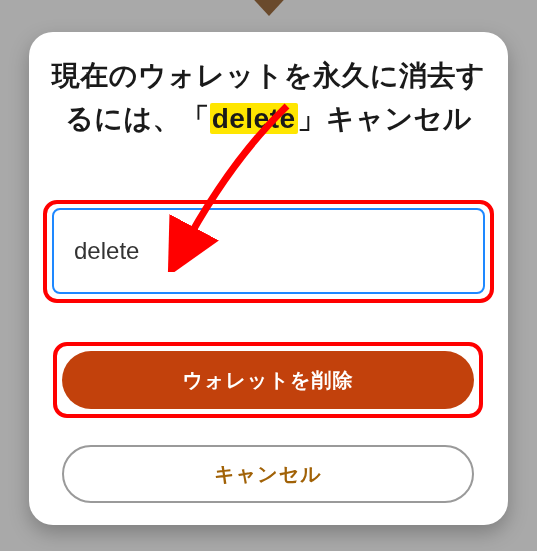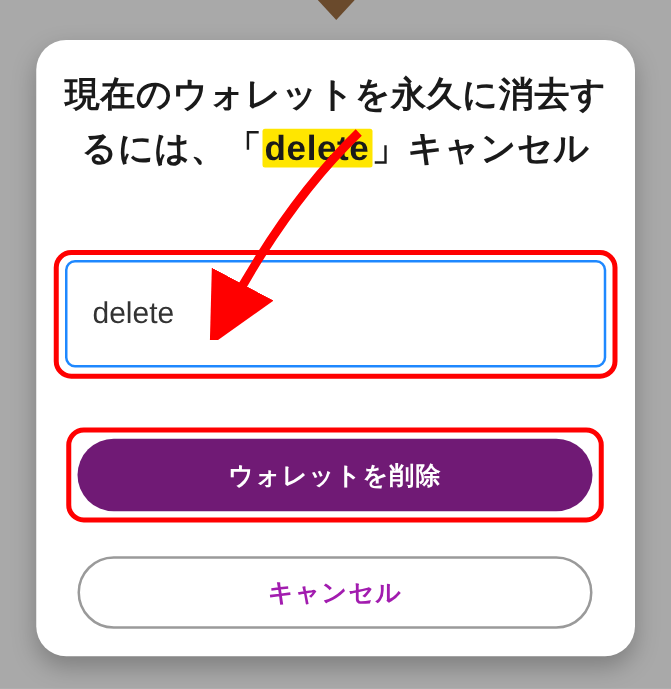--- a/index.html
+++ b/index.html
@@ -103,28 +103,28 @@
     border-radius:29px;
     font-size:20px;
     font-weight:600;
     letter-spacing:1px;
     display:flex;align-items:center;justify-content:center;
     box-sizing:border-box;
     cursor:pointer;
   }
   .btn-delete{
     top:319px;
-    background:#701a75;
+    background:#c2410c;
     color:#ffffff;
     border:none;
   }
   .btn-cancel{
     top:413px;
     background:transparent;
-    color:#a21caf;
+    color:#a16207;
     border:2px solid #9a9a9a;
   }
 
   
   .arrow-svg{
     position:absolute;
     top:60px;left:130px;
     width:160px;height:180px;
     pointer-events:none;
   }

